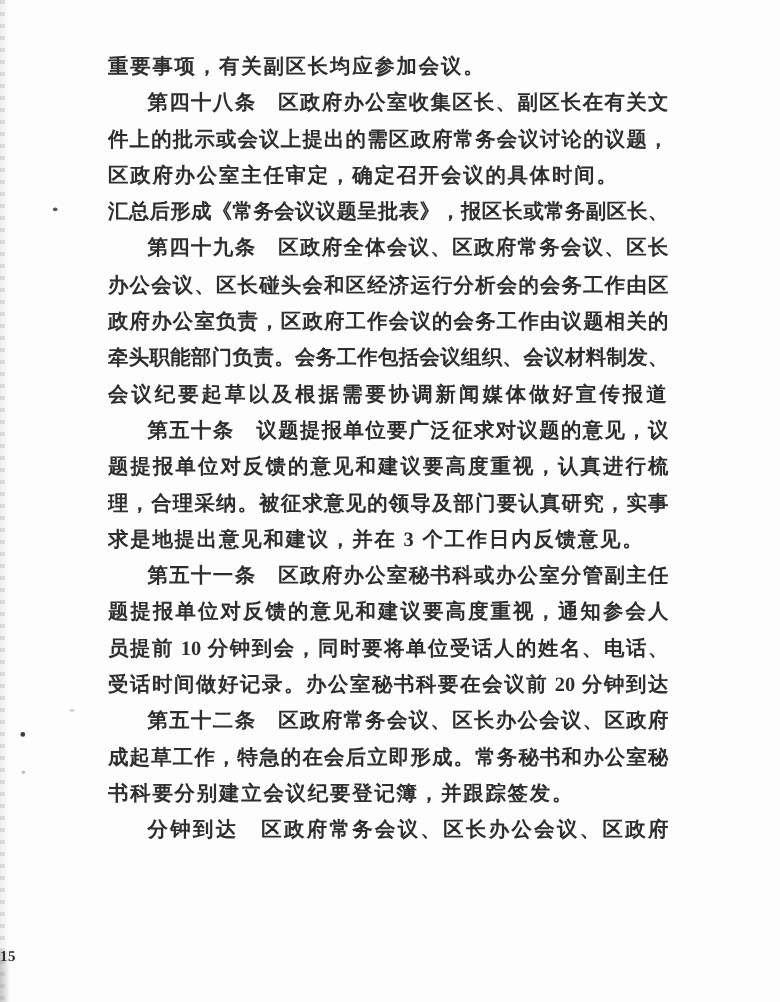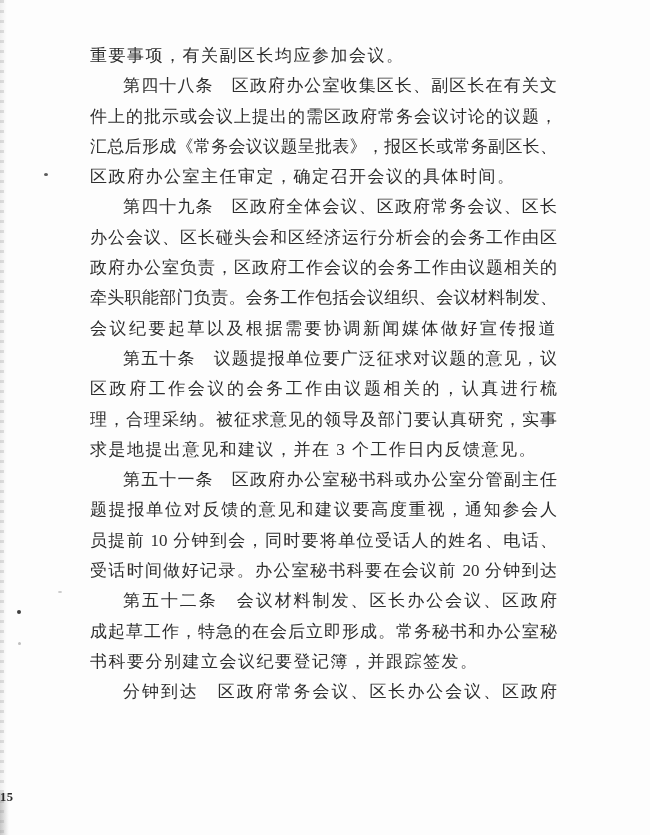--- a/index.html
+++ b/index.html
@@ -46,20 +46,21 @@
   .speckle.s3 { left: 58px; top: 591px; width: 4px; height: 2px; background: #c9c9c9; }
   .speckle.s4 { left: 18px; top: 642px; width: 3px; height: 3px; background: #bfbfbf; }
 
   .textblock {
     position: absolute;
     left: 90px;
     top: 41px;
     width: 467px;
     color: #2e2e2e;
     font-size: 17px;
+    font-weight: bold;
   }
   .line {
     height: 30.3px;
     line-height: 30.3px;
     text-align: justify;
     text-align-last: justify;
     text-justify: inter-character;
     overflow: hidden;
   }
   .line.p-start { text-indent: 33px; }
@@ -89,36 +90,36 @@
   <div class="corner-bottom-left"></div>
   <div class="speckle s1"></div>
   <div class="speckle s2"></div>
   <div class="speckle s3"></div>
   <div class="speckle s4"></div>
 
   <div class="textblock">
     <div class="line p-end">重要事项，有关副区长均应参加会议。</div>
     <div class="line p-start">第四十八条　区政府办公室收集区长、副区长在有关文</div>
     <div class="line">件上的批示或会议上提出的需区政府常务会议讨论的议题，</div>
+    <div class="line p-end">区政府办公室主任审定，确定召开会议的具体时间。</div>
     <div class="line">汇总后形成《常务会议议题呈批表》，报区长或常务副区长、</div>
-    <div class="line p-end">区政府办公室主任审定，确定召开会议的具体时间。</div>
     <div class="line p-start">第四十九条　区政府全体会议、区政府常务会议、区长</div>
     <div class="line">办公会议、区长碰头会和区经济运行分析会的会务工作由区</div>
     <div class="line">政府办公室负责，区政府工作会议的会务工作由议题相关的</div>
     <div class="line">牵头职能部门负责。会务工作包括会议组织、会议材料制发、</div>
     <div class="line p-end">会议纪要起草以及根据需要协调新闻媒体做好宣传报道等。</div>
     <div class="line p-start">第五十条　议题提报单位要广泛征求对议题的意见，议</div>
-    <div class="line">区政府工作会议的会务工作由议题相关的，认真进行梳</div>
+    <div class="line">题提报单位对反馈的意见和建议要高度重视，认真进行梳</div>
     <div class="line">理，合理采纳。被征求意见的领导及部门要认真研究，实事</div>
     <div class="line p-end">求是地提出意见和建议，并在 3 个工作日内反馈意见。</div>
     <div class="line p-start">第五十一条　区政府办公室秘书科或办公室分管副主任</div>
     <div class="line">题提报单位对反馈的意见和建议要高度重视，通知参会人</div>
     <div class="line">员提前 10 分钟到会，同时要将单位受话人的姓名、电话、</div>
     <div class="line">受话时间做好记录。办公室秘书科要在会议前 20 分钟到达</div>
-    <div class="line p-start">第五十二条　会议材料制发、区长办公会议、区政府</div>
+    <div class="line p-start">第五十二条　区政府常务会议、区长办公会议、区政府</div>
     <div class="line">成起草工作，特急的在会后立即形成。常务秘书和办公室秘</div>
     <div class="line p-end">书科要分别建立会议纪要登记簿，并跟踪签发。</div>
     <div class="line p-start">分钟到达　区政府常务会议、区长办公会议、区政府</div>
   </div>
 
   <div class="page-number">15</div>
 
 </div>
 
 </body></html>

